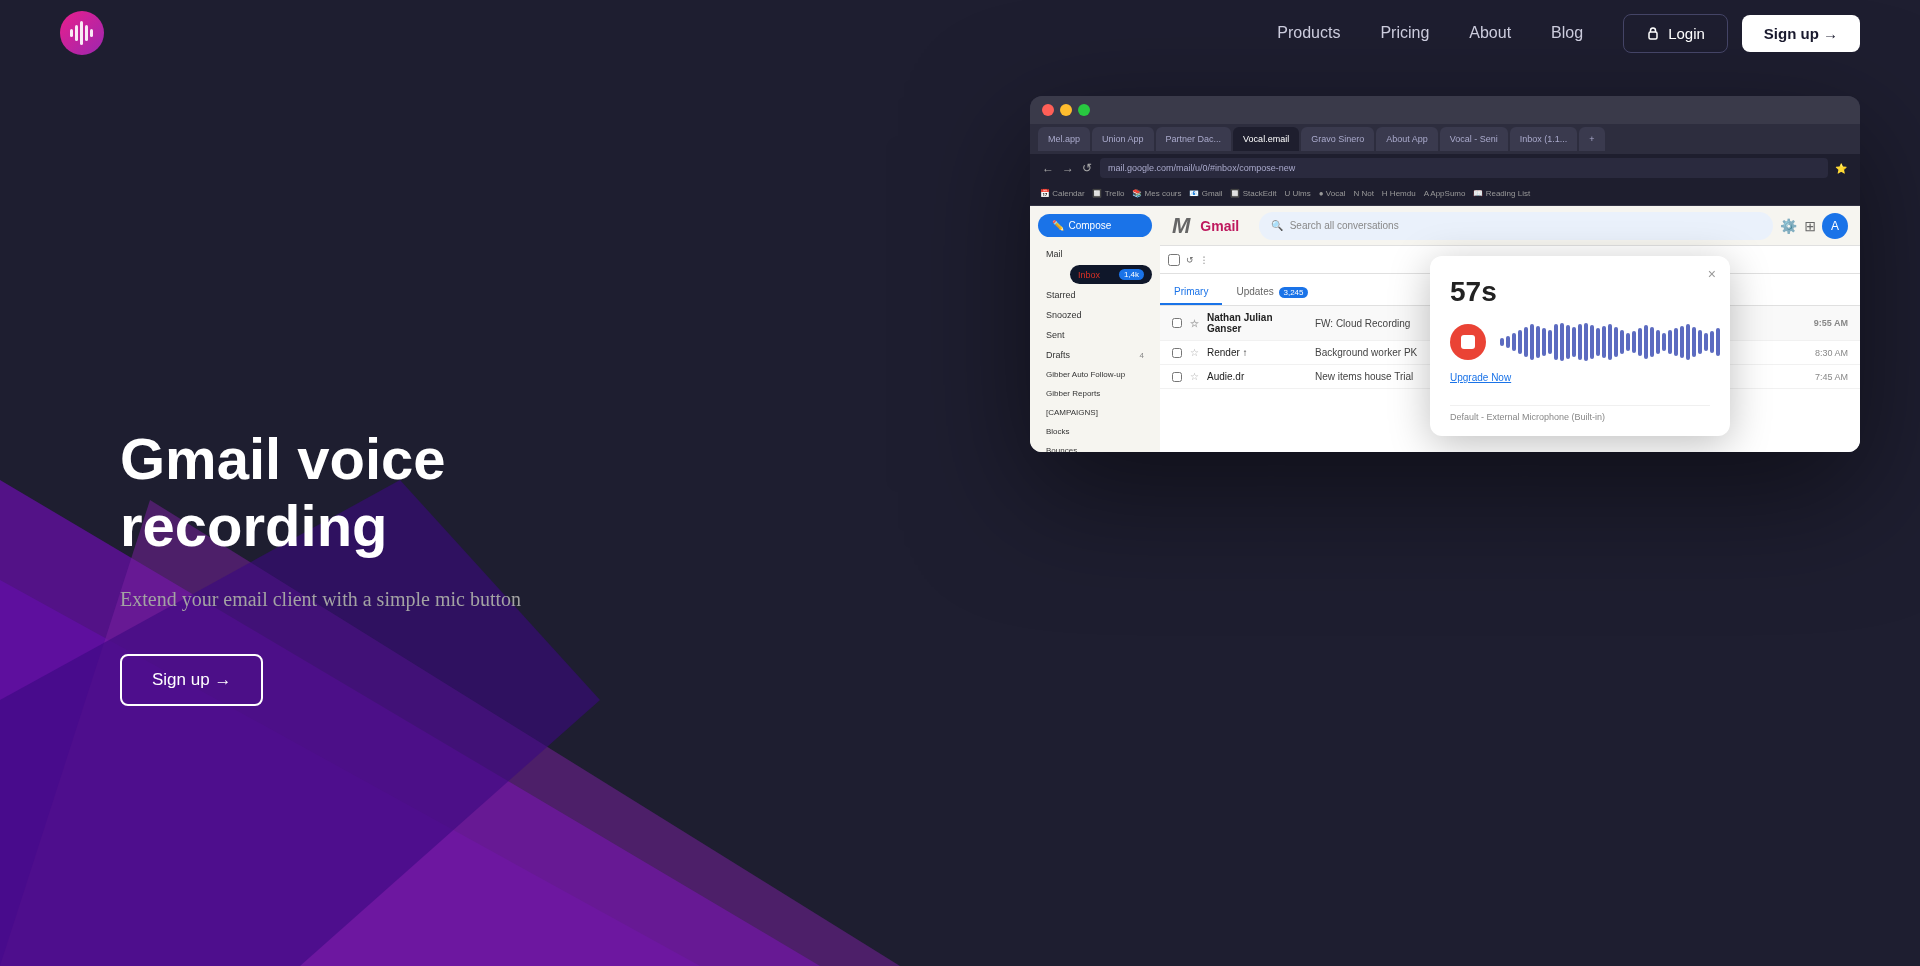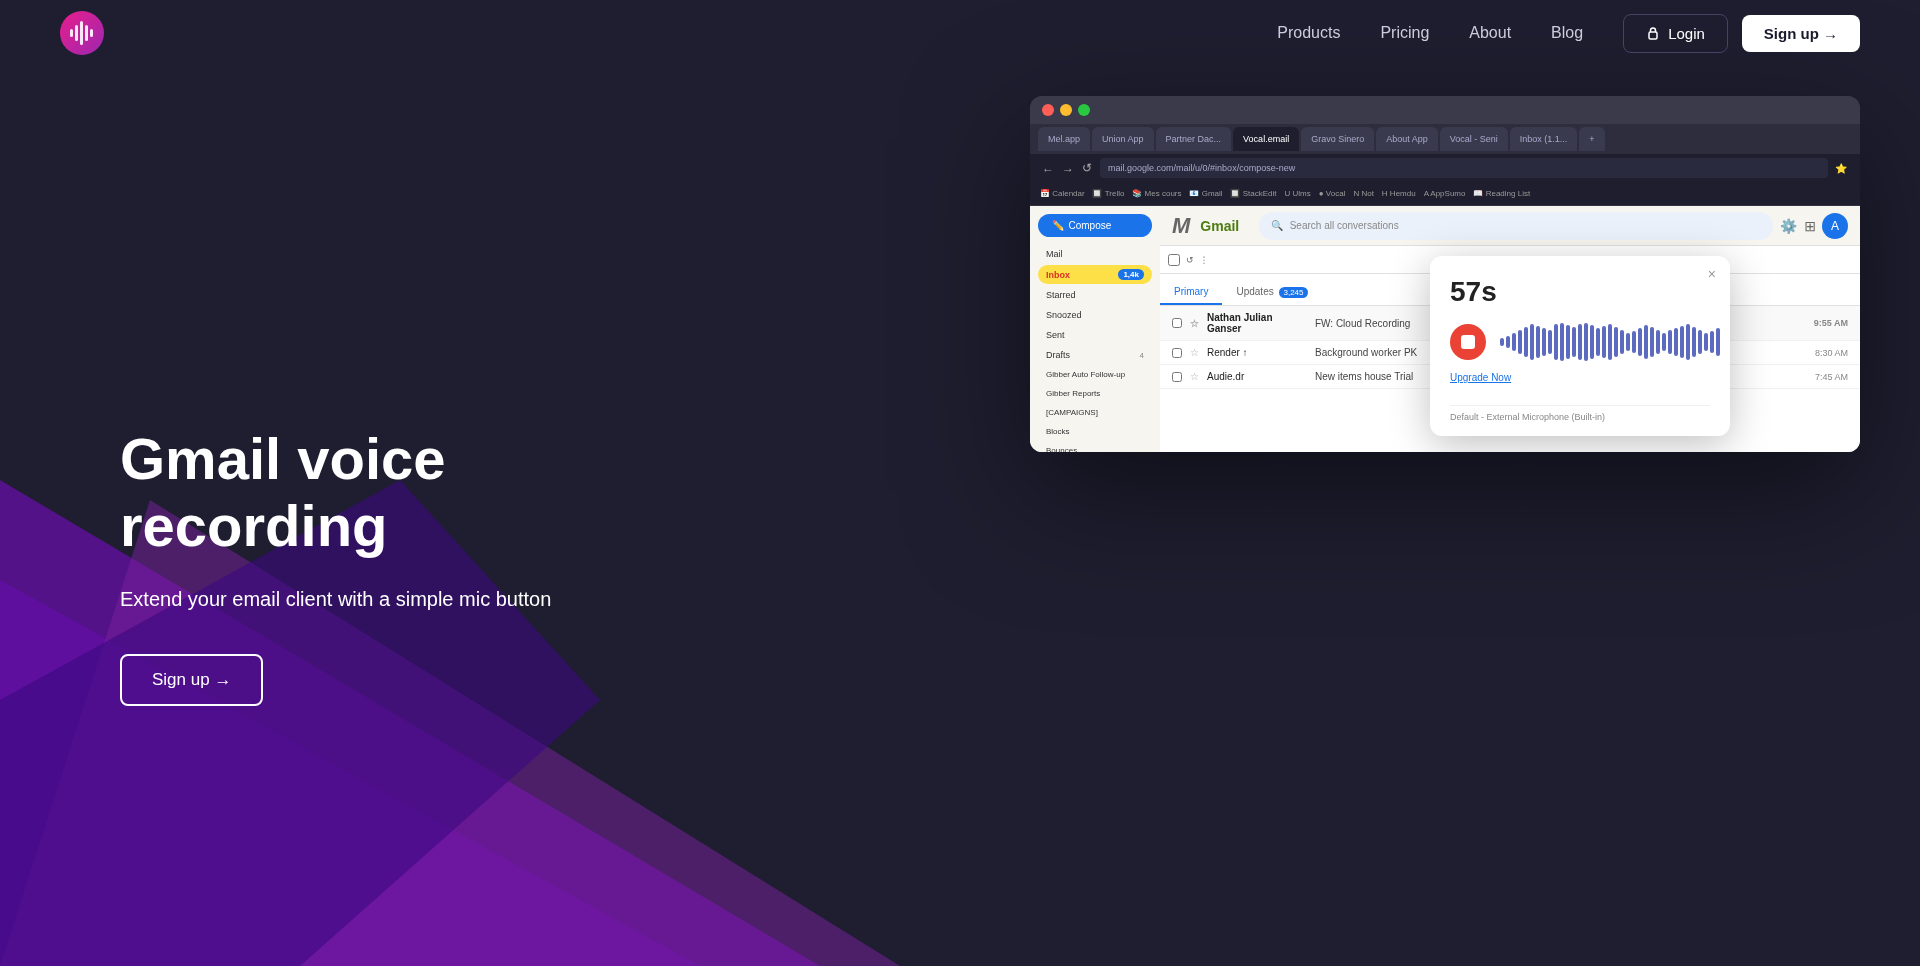--- a/index.html
+++ b/index.html
@@ -104,23 +104,24 @@
     .hero-title {
       font-size: 58px;
       font-weight: 700;
       color: #ffffff;
       line-height: 1.15;
       margin-bottom: 24px;
     }
 
     .hero-subtitle {
       font-size: 20px;
-      color: #ffffff;
+      color: #a3a3a3;
       margin-bottom: 40px;
       line-height: 1.5;
+      font-family: Liberation Serif, serif;
     }
 
     .btn-hero-signup {
       background: transparent;
       border: 2px solid #ffffff;
       color: #ffffff;
       padding: 14px 30px;
       border-radius: 8px;
       font-size: 17px;
       font-weight: 500;
@@ -266,23 +267,24 @@
       color: #333;
       border-radius: 10px;
       margin-bottom: 2px;
       cursor: pointer;
       display: flex;
       align-items: center;
       gap: 6px;
     }
 
     .gmail-nav-item.active {
-      background: #fde047;
+      background: #0f172a;
       color: #d93025;
-      font-weight: 700;
+      font-weight: 400;
+      margin-left: 32px;
     }
 
     .gmail-nav-count {
       margin-left: auto;
       font-size: 8px;
       background: #1a73e8;
       color: white;
       border-radius: 8px;
       padding: 1px 5px;
     }
@@ -598,21 +600,21 @@
         <div class="gmail-nav-item" style="font-size:8px;">Opens</div>
         <div class="gmail-nav-item">Chat</div>
         <div class="gmail-nav-item">Spaces</div>
         <div class="gmail-nav-item">Meet</div>
       </div>
 
       <div class="gmail-main">
 
         <div class="gmail-header">
           <div class="gmail-m-logo">M</div>
-          <span style="font-size:14px;font-weight:700;color:#4d7c0f;margin-left:2px;margin-right:12px;">Gmail</span>
+          <span style="font-size:14px;font-weight:700;color:#be185d;margin-left:2px;margin-right:12px;">Gmail</span>
           <div class="gmail-search">
             <span style="color:#666;font-size:10px;">🔍</span>
             <span style="font-size:10px;color:#888;">Search all conversations</span>
           </div>
           <div style="margin-left:auto;display:flex;gap:6px;align-items:center;">
             <span style="font-size:14px;color:#666;">⚙️</span>
             <span style="font-size:14px;color:#666;">⊞</span>
             <div style="width:26px;height:26px;background:#1a73e8;border-radius:50%;display:flex;align-items:center;justify-content:center;font-size:12px;color:white;cursor:pointer;">A</div>
           </div>
         </div>

